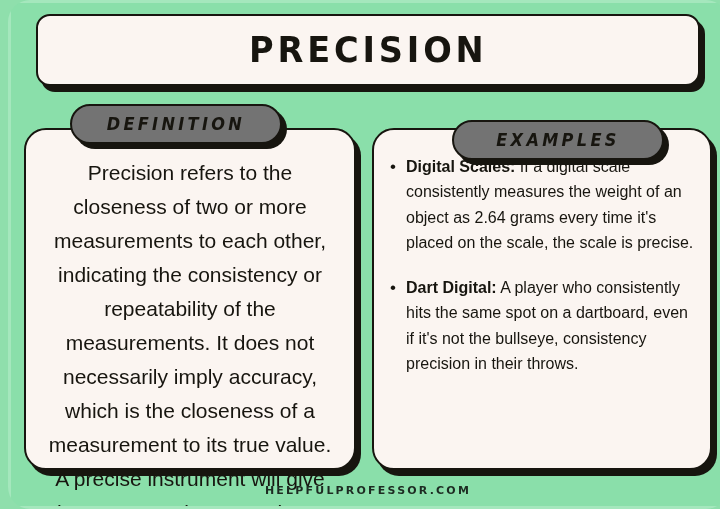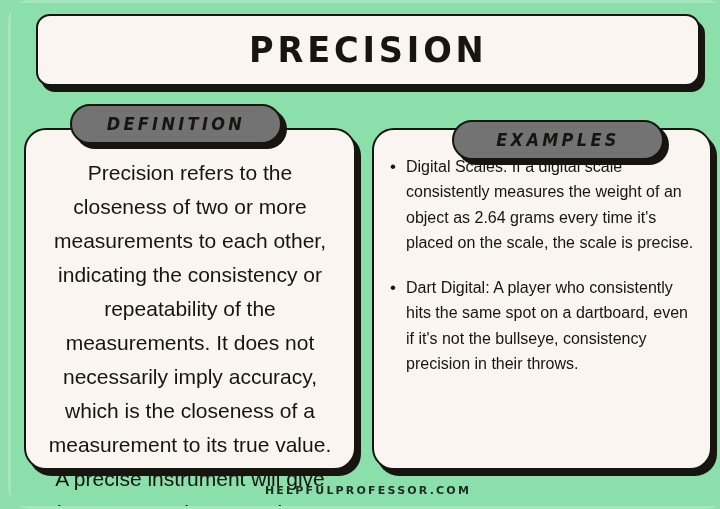--- a/index.html
+++ b/index.html
@@ -151,21 +151,21 @@
     flex: 0 0 auto;
     width: 16px;
     font-size: 17px;
     line-height: 1.5;
     color: #17150f;
   }
   .bullet-body {
     flex: 1 1 auto;
   }
   .bullet-lead {
-    font-weight: 400;
+    font-weight: 700;
   }
 
   
   #footer {
     position: absolute;
     left: 0;
     right: 0;
     bottom: 12px;
     text-align: center;
     font-family: "DejaVu Sans", sans-serif;

